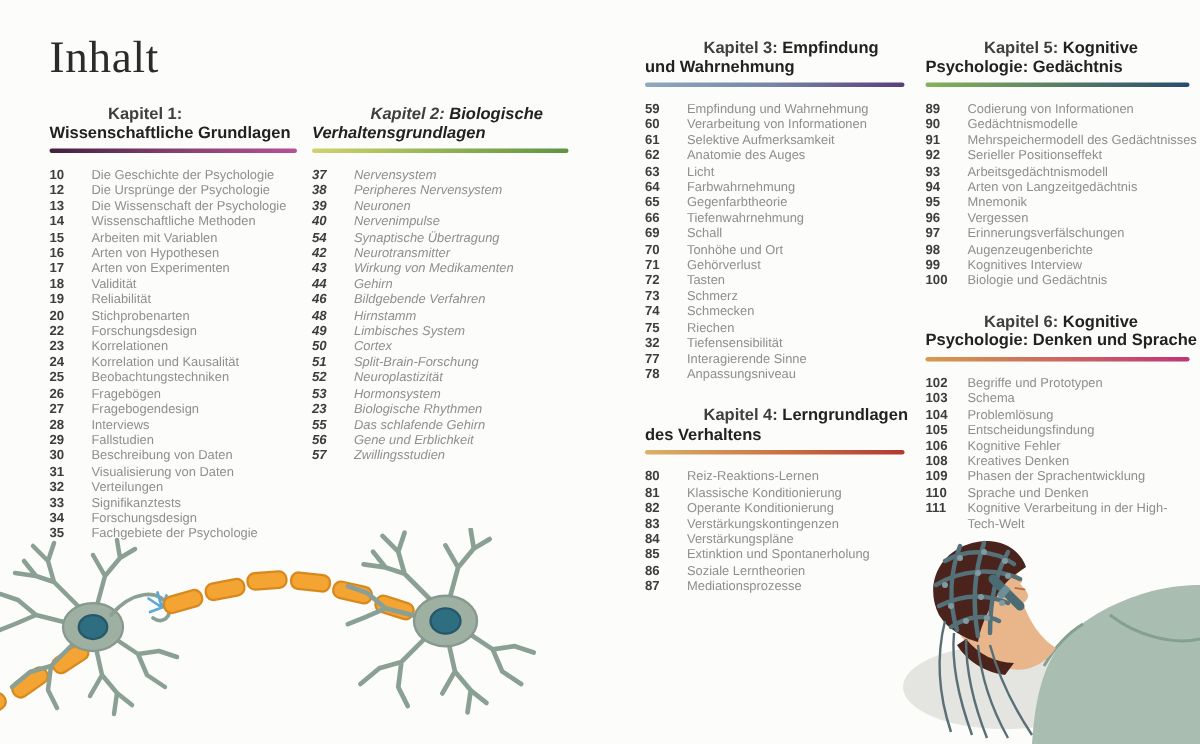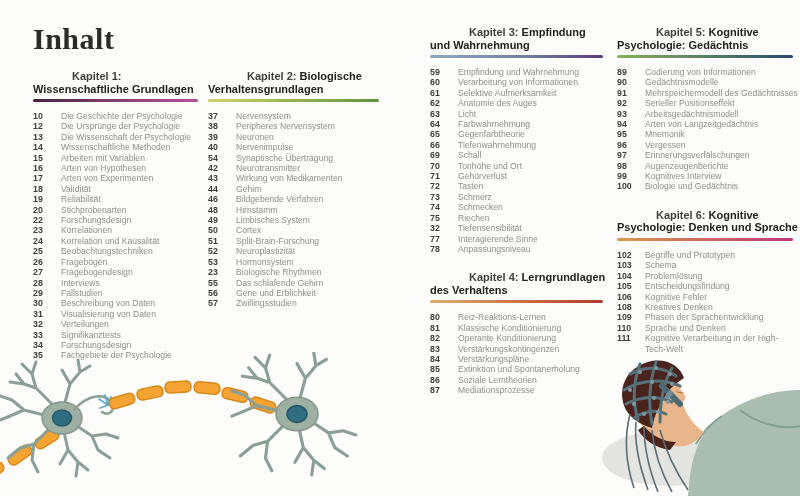--- a/index.html
+++ b/index.html
@@ -7,26 +7,26 @@
     width:800px;height:496px;overflow:hidden;position:relative;
     background:#fcfcfa;
     font-family:"Liberation Sans", sans-serif;
     -webkit-font-smoothing:antialiased;
   }
   .page{position:absolute;inset:0;}
 
   h1.title{
     position:absolute;left:33px;top:22px;margin:0;
     font-family:"Liberation Serif", serif;
-    font-size:30px;font-weight:700;color:#2b2b2b;letter-spacing:.5px;
+    font-size:30px;font-weight:400;color:#2b2b2b;letter-spacing:.5px;
   }
 
   .col{position:absolute;}
   #col-0{left:33px;top:70px;width:170px;}
-  #col-1{left:208px;top:70px;width:176px;}
+  #col-1{left:208px;top:70px;width:176px;font-style:italic;}
   #col-2{left:430px;top:26px;width:178px;}
   #col-3{left:617px;top:26px;width:181px;}
 
   .chapter + .chapter{margin-top:17px;}
   .ch-head{
     margin:0 0 4px 0;font-size:11px;line-height:12.5px;color:#262626;
     font-weight:700;
   }
   .ch-label{color:#3f3f3f;font-weight:700;padding-left:39px;}
   .ch-title{color:#222222;font-weight:700;}

